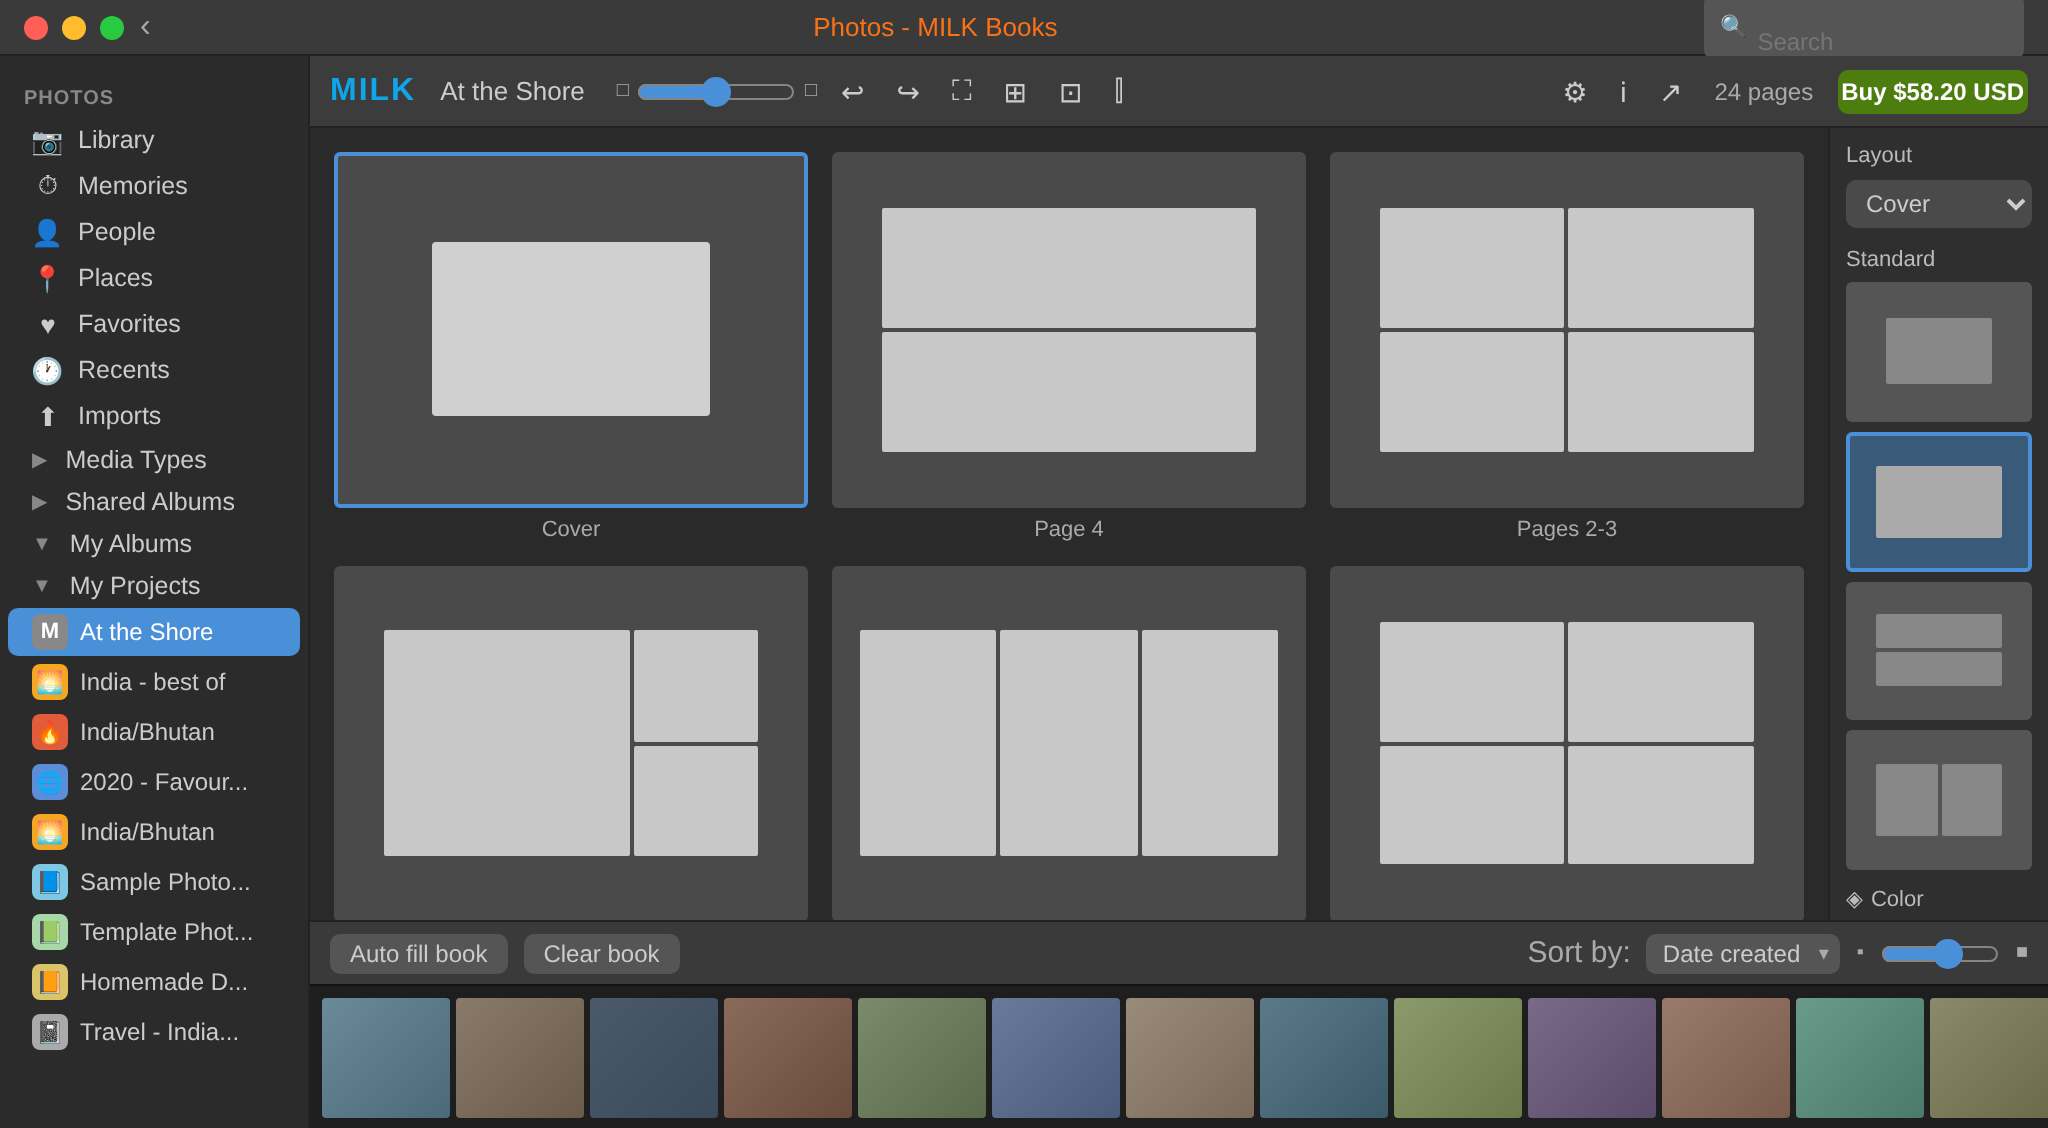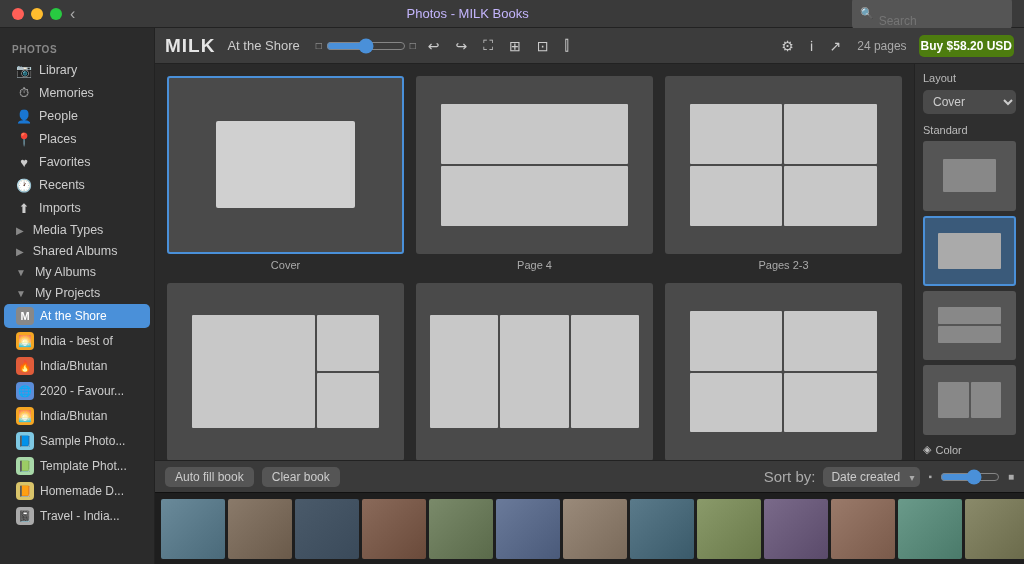--- a/index.html
+++ b/index.html
@@ -14,21 +14,21 @@
       justify-content: space-between;
       padding: 0 12px;
       flex-shrink: 0;
       border-bottom: 1px solid #222;
     }
     .titlebar-controls { display: flex; gap: 7px; align-items: center; }
     .traffic-light { width: 12px; height: 12px; border-radius: 50%; }
     .tl-red { background: #ff5f57; }
     .tl-yellow { background: #ffbd2e; }
     .tl-green { background: #28ca41; }
-    .titlebar-title { font-size: 13px; color: #c4b5fd; font-weight: 500; }
+    .titlebar-title { font-size: 13px; color: #f97316; font-weight: 500; }
     .titlebar-search {
       display: flex; align-items: center; background: #555; border-radius: 5px;
       padding: 2px 8px; gap: 5px; width: 160px;
     }
     .titlebar-search input { background: transparent; border: none; outline: none; color: #ccc; font-size: 12px; width: 120px; margin-top: 15px; }
     .titlebar-back { color: #aaa; font-size: 16px; cursor: pointer; margin-right: 8px; }
 
     
     .main-layout { display: flex; flex: 1; overflow: hidden; }
 
@@ -66,21 +66,21 @@
     
     .content-area { flex: 1; display: flex; flex-direction: column; overflow: hidden; }
 
     
     .book-toolbar {
       background: #3c3c3c;
       height: 36px;
       display: flex; align-items: center; padding: 0 10px; gap: 8px;
       border-bottom: 1px solid #222; flex-shrink: 0;
     }
-    .milk-logo { font-weight: 900; font-size: 19px; color: #e5e5e5; letter-spacing: 1px; margin-right: 4px; }
+    .milk-logo { font-weight: 900; font-size: 16px; color: #0ea5e9; letter-spacing: 1px; margin-right: 4px; }
     .book-title { font-size: 13px; color: #ccc; margin-right: 8px; }
     .toolbar-spacer { flex: 1; }
     .zoom-slider-wrap { display: flex; align-items: center; gap: 4px; }
     .zoom-slider { width: 80px; accent-color: #4a90d9; }
     .toolbar-icon-btn {
       background: none; border: none; color: #ccc; cursor: pointer; padding: 2px 4px;
       font-size: 14px; border-radius: 3px;
     }
     .pages-count { font-size: 12px; color: #aaa; margin: 0 4px; }
     .buy-btn {

